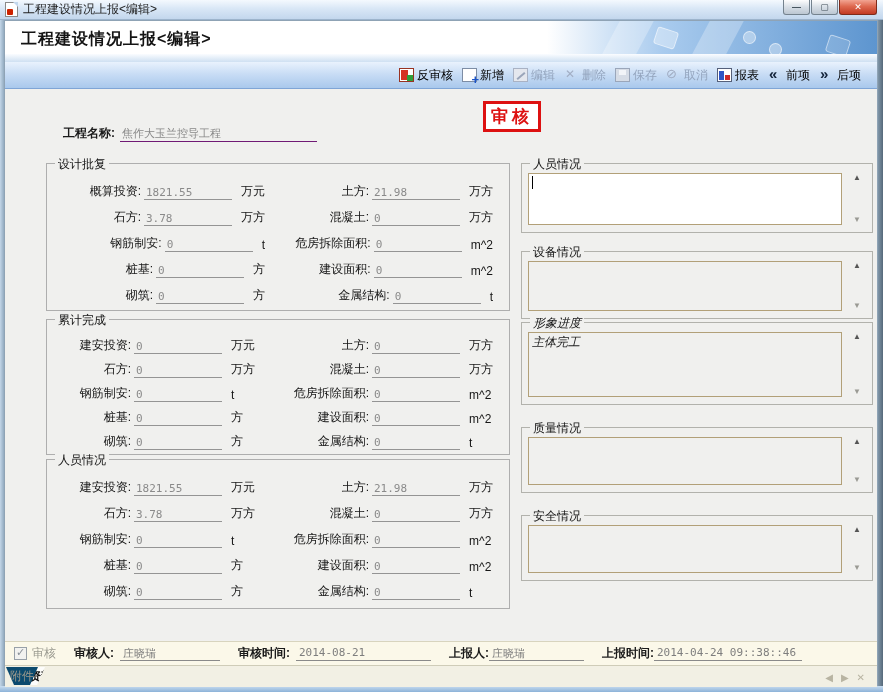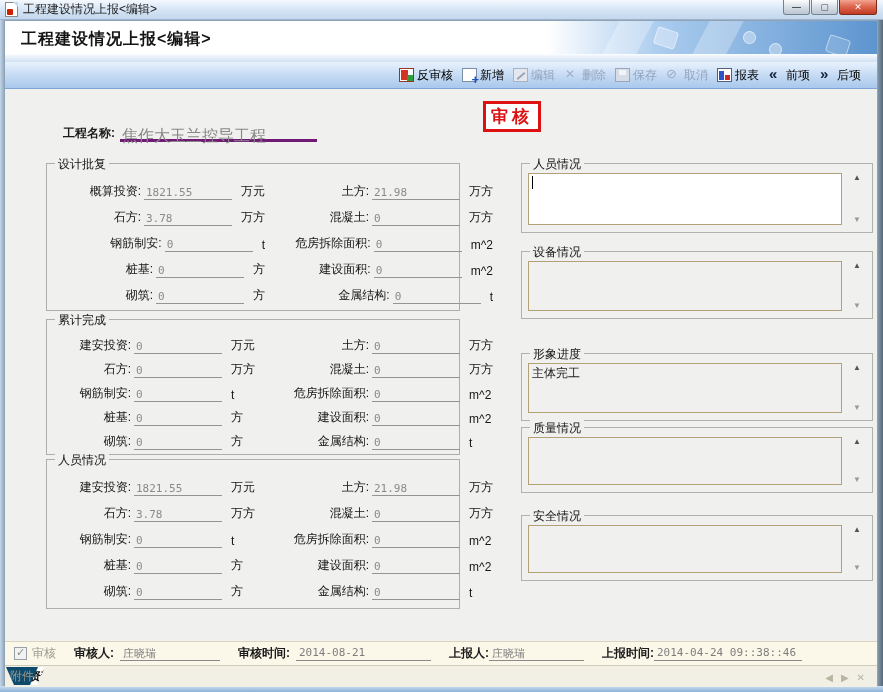--- a/index.html
+++ b/index.html
@@ -47,38 +47,38 @@
   .ico-report::before{content:"";position:absolute;left:1px;top:2px;width:5px;height:9px;background:#2f55c4;}
   .ico-report::after{content:"";position:absolute;right:1px;bottom:1px;width:5px;height:5px;background:#cc2a2a;}
   .ico-prev::after{content:"«";position:absolute;left:1px;top:-3px;font-size:15px;font-weight:bold;color:#13233a;}
   .ico-next::after{content:"»";position:absolute;left:1px;top:-3px;font-size:15px;font-weight:bold;color:#13233a;}
   
   .main{position:absolute;left:0;top:68px;width:100%;height:552px;background:#f0f0ee;}
   .toprow{position:absolute;left:0;display:flex;align-items:flex-end;}
   .tr1{top:14px;}
   .tr2{top:36px;}
   .t-label{display:inline-block;width:110px;text-align:right;font-weight:bold;color:#1a1a1a;}
-  .t-line{display:inline-block;width:197px;margin-left:5px;border-bottom:3px solid #701a75;color:#888;font-size:16px;padding:0 2px;height:16px;white-space:nowrap;}
+  .t-line{display:inline-block;width:197px;margin-left:5px;border-bottom:1px solid #701a75;color:#888;font-size:11px;padding:0 2px;height:16px;white-space:nowrap;}
   .stamp{position:absolute;left:478px;top:12px;border:3px solid #dd1111;color:#dd1111;background:#fff;font-size:17px;font-weight:bold;padding:1px 5px;letter-spacing:4px;}
   
-  .groupbox{position:absolute;left:41px;width:414px;border:1px solid #aeaeae;background:#f0f0ee;}
+  .groupbox{position:absolute;left:41px;width:464px;border:1px solid #aeaeae;background:#f0f0ee;}
   .legend{position:absolute;top:-8px;left:8px;background:#f0f0ee;padding:0 3px;font-size:12px;color:#121212;}
   .g0{top:74px;height:148px;}
   .g1{top:230px;height:136px;}
   .g2{top:370px;height:150px;}
   .gfields{display:grid;grid-template-columns:212px 228px;padding:10px 4px 0 6px;}
   .field{display:flex;align-items:flex-end;}
   .g0 .field{height:26px;justify-content:flex-end;} .g1 .field{height:24px;} .g2 .field{height:26px;}
   .f-label{text-align:right;color:#161616;white-space:nowrap;}
   .field.c1 .f-label{width:78px;} .field.c2 .f-label{width:104px;}
   .f-value{width:88px;border-bottom:1px solid #949494;color:#8a8a8a;font-family:"DejaVu Sans Mono","Liberation Mono",monospace;font-size:11px;padding:0 2px;margin-left:3px;white-space:nowrap;}
   .f-unit{margin-left:9px;color:#161616;white-space:nowrap;font-size:12px;}
   
   .panel{position:absolute;left:516px;width:352px;border:1px solid #b2b2ac;background:#f0f0ee;}
-  .p0{top:74px;height:70px;} .p1{top:162px;height:68px;} .p2{top:264px;height:68px;} .p3{top:338px;height:66px;} .p4{top:426px;height:66px;}
+  .p0{top:74px;height:70px;} .p1{top:162px;height:68px;} .p2{top:233px;height:83px;font-style:italic;} .p3{top:338px;height:66px;} .p4{top:426px;height:66px;}
   .pbox{position:absolute;left:6px;right:30px;top:9px;bottom:7px;border:1px solid #b2a078;background:#f0f0ee;padding:1px 3px;font-size:12px;color:#1a1a1a;overflow:hidden;}
   .pbox.white{background:#fff;}
   .caret{display:inline-block;width:1px;height:13px;background:#000;vertical-align:text-bottom;}
   .parrows{position:absolute;right:8px;top:10px;bottom:8px;display:flex;flex-direction:column;justify-content:space-between;align-items:center;width:14px;}
   .arr{font-size:8px;line-height:8px;color:#555;}
   .arr.down{color:#9a9a94;}
   
   .statusbar{position:absolute;left:0;top:620px;width:100%;height:24px;background:#fbf8e9;border-top:1px solid #d8d4be;display:flex;align-items:center;padding-left:9px;}
   .cb{width:13px;height:13px;border:1px solid #98a0a8;background:#f2f2f0;position:relative;flex:none;}
   .cb::after{content:"✓";position:absolute;left:1px;top:-2px;font-size:11px;color:#8a9098;font-weight:bold;}

